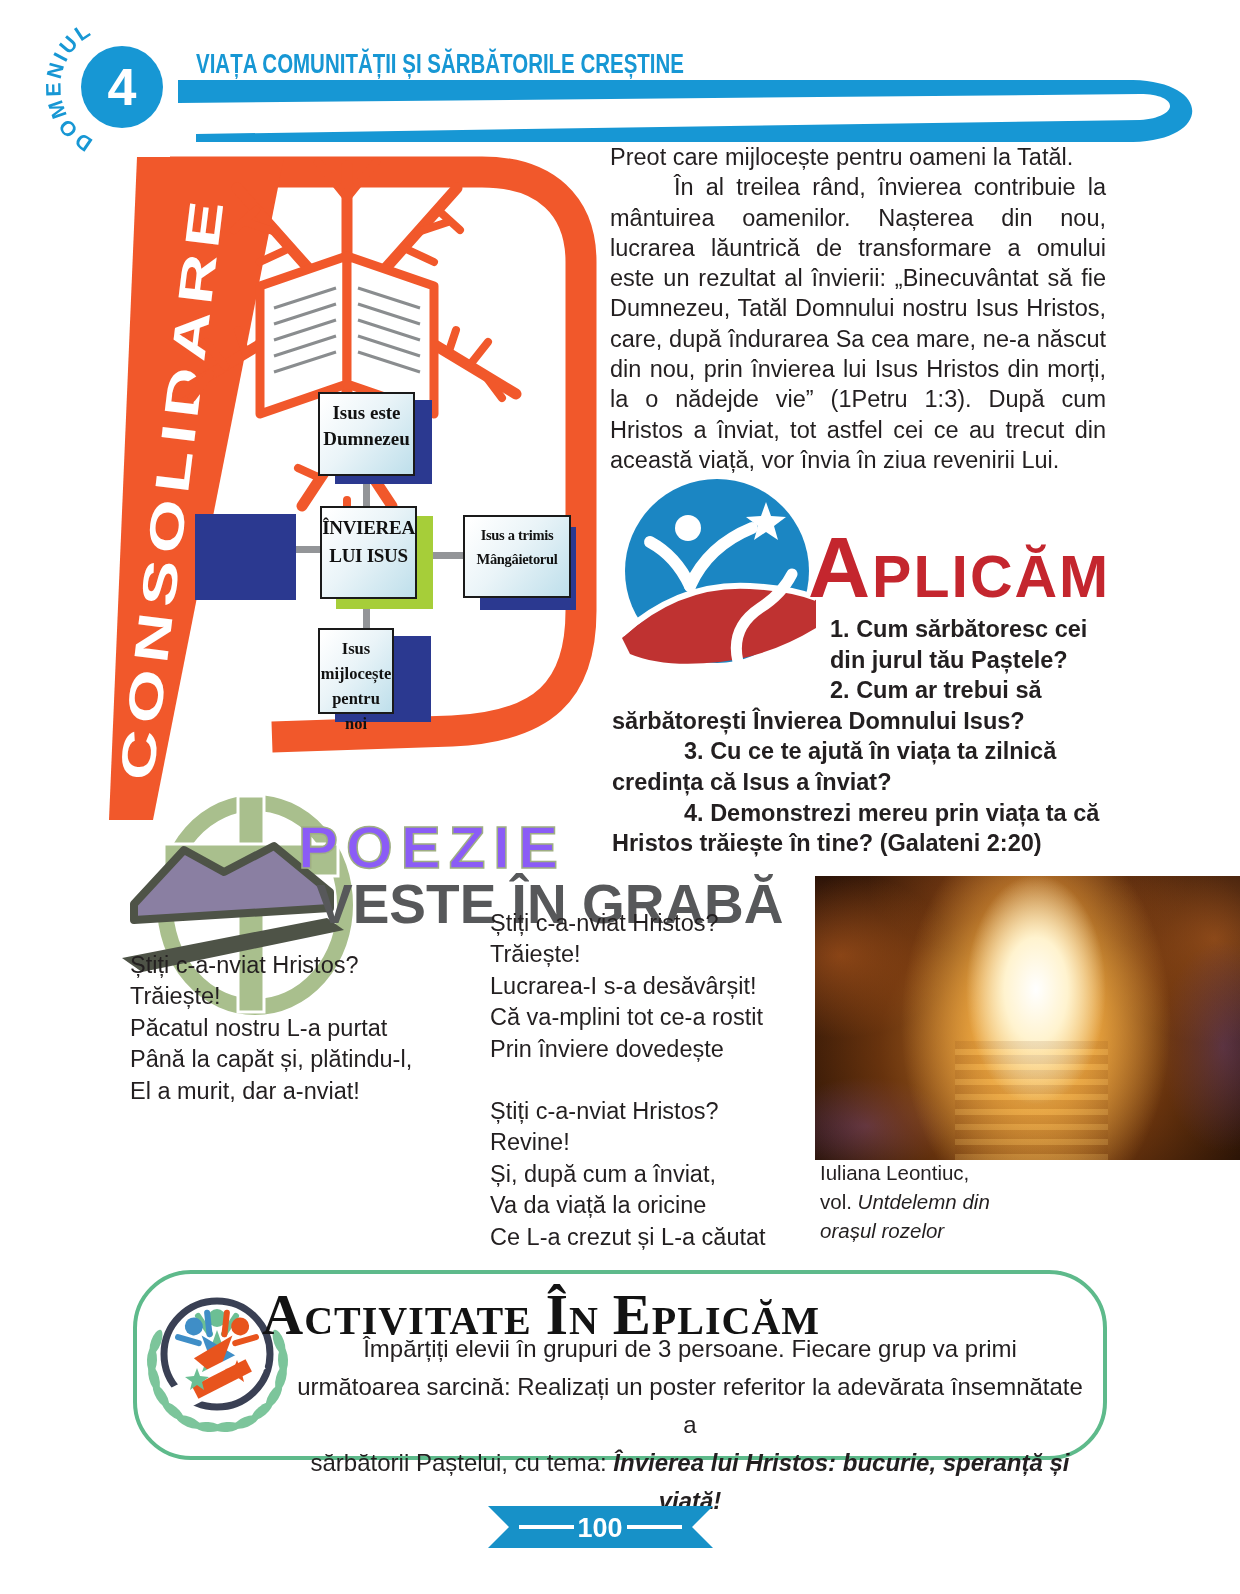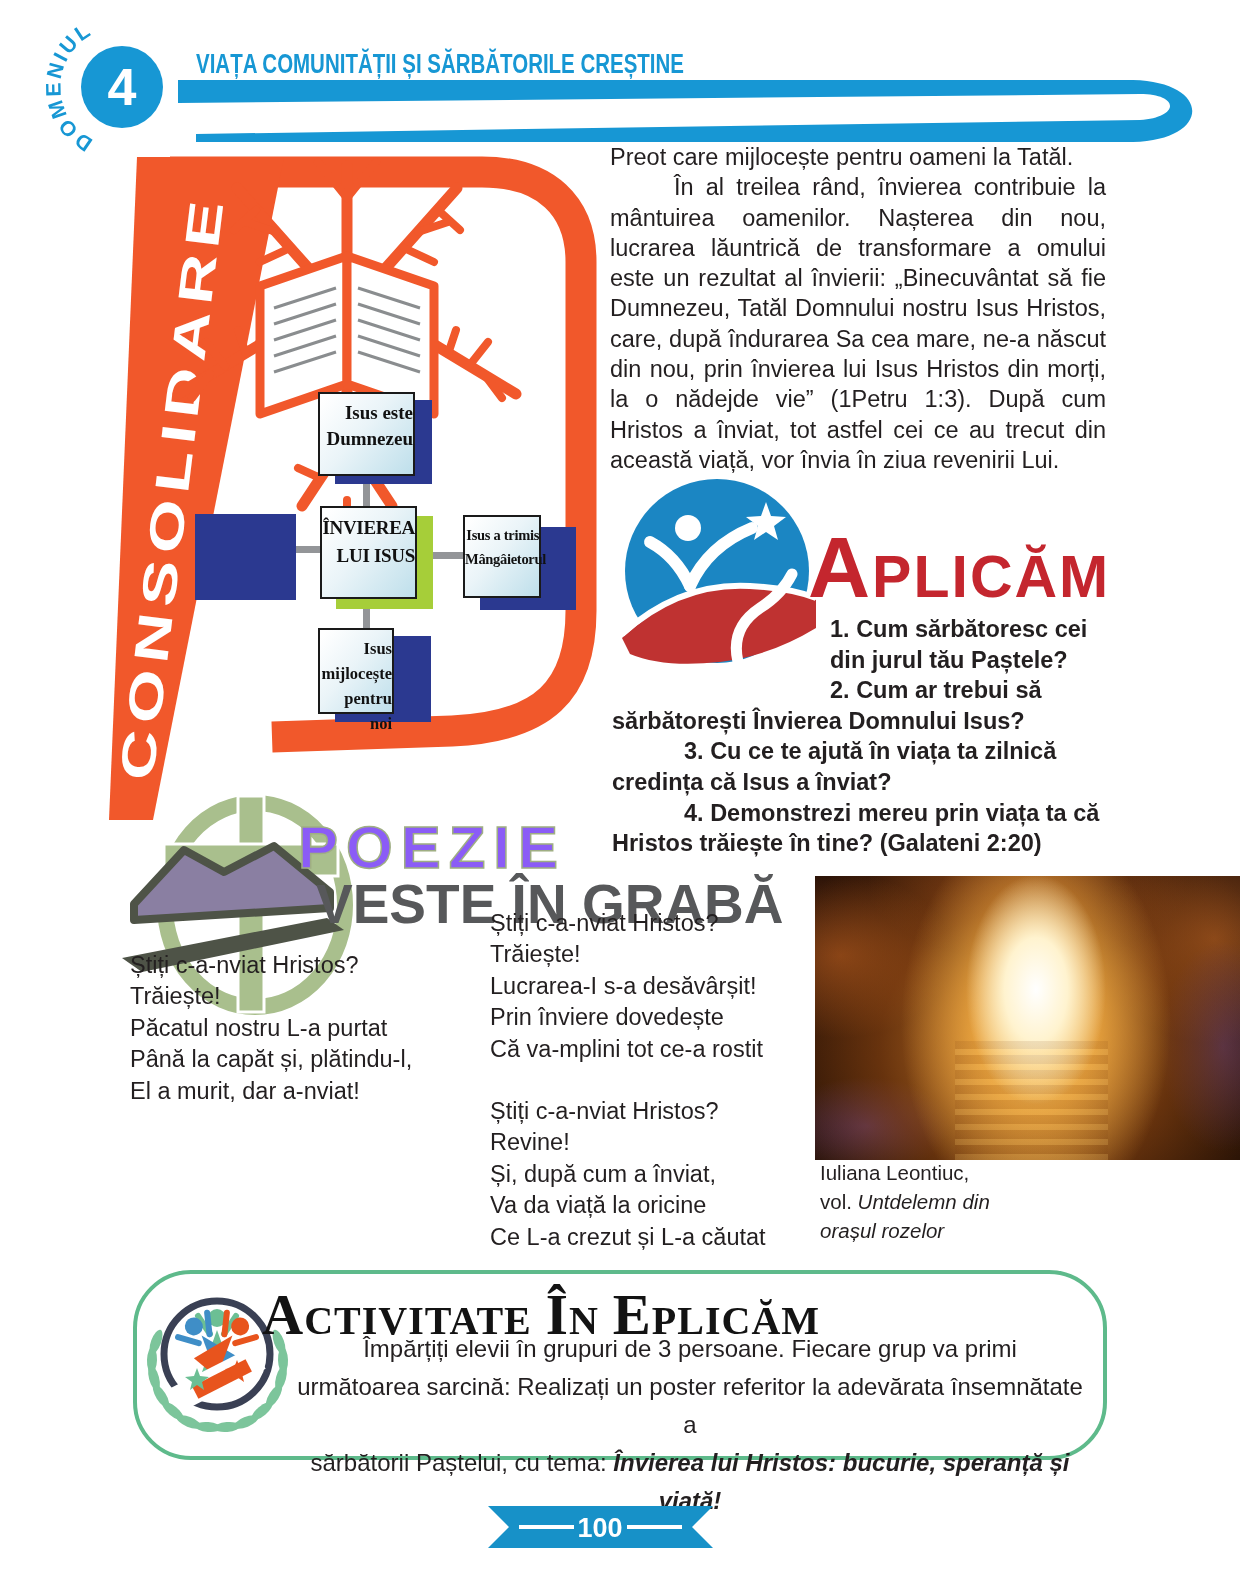--- a/index.html
+++ b/index.html
@@ -16,21 +16,21 @@
 
   
   .frame-svg{position:absolute;left:0;top:0;pointer-events:none;}
   .consol{font-family:"Liberation Sans",sans-serif;font-weight:bold;font-size:48px;fill:#ffffff;letter-spacing:5px;}
 
   
   .dg-sh{position:absolute;background:#2b3990;z-index:1;}
   .dg-sh.green{background:#a6ce39;}
   .dg-box{position:absolute;z-index:2;box-sizing:border-box;border:2px solid #1a1a1a;
           background:linear-gradient(130deg,#ffffff 5%,#eaf4f8 45%,#bedfeb 100%);
-          font-family:"Liberation Serif",serif;font-weight:bold;text-align:right;color:#111;
+          font-family:"Liberation Serif",serif;font-weight:bold;text-align:center;color:#111;
           padding-top:6px;}
   .dg-conn{position:absolute;background:#939598;z-index:0;}
 
   
   .bodytext{position:absolute;left:610px;top:142px;width:496px;font-size:23.5px;line-height:30.3px;}
   .bodytext .p1{text-align:left;}
   .bodytext .p2{text-align:justify;text-indent:64px;}
 
   
   .ap-title{position:absolute;left:808px;top:524px;display:flex;align-items:baseline;
@@ -139,21 +139,21 @@
 
   <div class="dg-sh" style="left:335px;top:400px;width:97px;height:84px;"></div>
   <div class="dg-box" style="left:318px;top:392px;width:97px;height:84px;font-size:19px;line-height:26px;">Isus este Dumnezeu</div>
 
   <div class="dg-sh" style="left:195px;top:514px;width:101px;height:86px;"></div>
 
   <div class="dg-sh green" style="left:336px;top:516px;width:97px;height:93px;"></div>
   <div class="dg-box" style="left:320px;top:506px;width:97px;height:93px;font-size:19px;line-height:28px;letter-spacing:-0.3px;">ÎNVIEREA LUI ISUS</div>
 
   <div class="dg-sh" style="left:480px;top:527px;width:96px;height:83px;"></div>
-  <div class="dg-box" style="left:463px;top:515px;width:78px;height:83px;font-size:14.5px;line-height:24px;letter-spacing:-0.3px;">Isus a trimis Mângâietorul</div>
+  <div class="dg-box" style="left:463px;top:515px;width:108px;height:83px;font-size:14.5px;line-height:24px;letter-spacing:-0.3px;">Isus a trimis Mângâietorul</div>
 
   <div class="dg-sh" style="left:335px;top:636px;width:96px;height:86px;"></div>
   <div class="dg-box" style="left:318px;top:628px;width:76px;height:86px;font-size:16.5px;line-height:25px;">Isus mijlocește pentru noi</div>
 
   <div class="bodytext">
     <div class="p1">Preot care mijlocește pentru oameni la Tatăl.</div>
     <div class="p2">În al treilea rând, învierea contribuie la mântuirea oamenilor. Nașterea din nou, lucrarea lăuntrică de transformare a omului este un rezultat al învierii: „Binecuvântat să fie Dumnezeu, Tatăl Domnului nostru Isus Hristos, care, după îndurarea Sa cea mare, ne-a născut din nou, prin învierea lui Isus Hristos din morți, la o nădejde vie” (1Petru 1:3). După cum Hristos a înviat, tot astfel cei ce au trecut din această viață, vor învia în ziua revenirii Lui.</div>
   </div>
 
   <svg class="abs" style="left:618px;top:476px;" width="200" height="195" viewBox="0 0 200 195">
@@ -202,22 +202,22 @@
     <div>Păcatul nostru L-a purtat</div>
     <div>Până la capăt și, plătindu-l,</div>
     <div>El a murit, dar a-nviat!</div>
   </div>
 
   <div class="poem-col2">
     <div>
       <div>Știți c-a-nviat Hristos?</div>
       <div>Trăiește!</div>
       <div>Lucrarea-I s-a desăvârșit!</div>
+      <div>Că va-mplini tot ce-a rostit</div>
       <div>Prin înviere dovedește</div>
-      <div>Că va-mplini tot ce-a rostit</div>
     </div>
     <div class="stanza3">
       <div>Știți c-a-nviat Hristos?</div>
       <div>Revine!</div>
       <div>Și, după cum a înviat,</div>
       <div>Va da viață la oricine</div>
       <div>Ce L-a crezut și L-a căutat</div>
     </div>
   </div>
 

